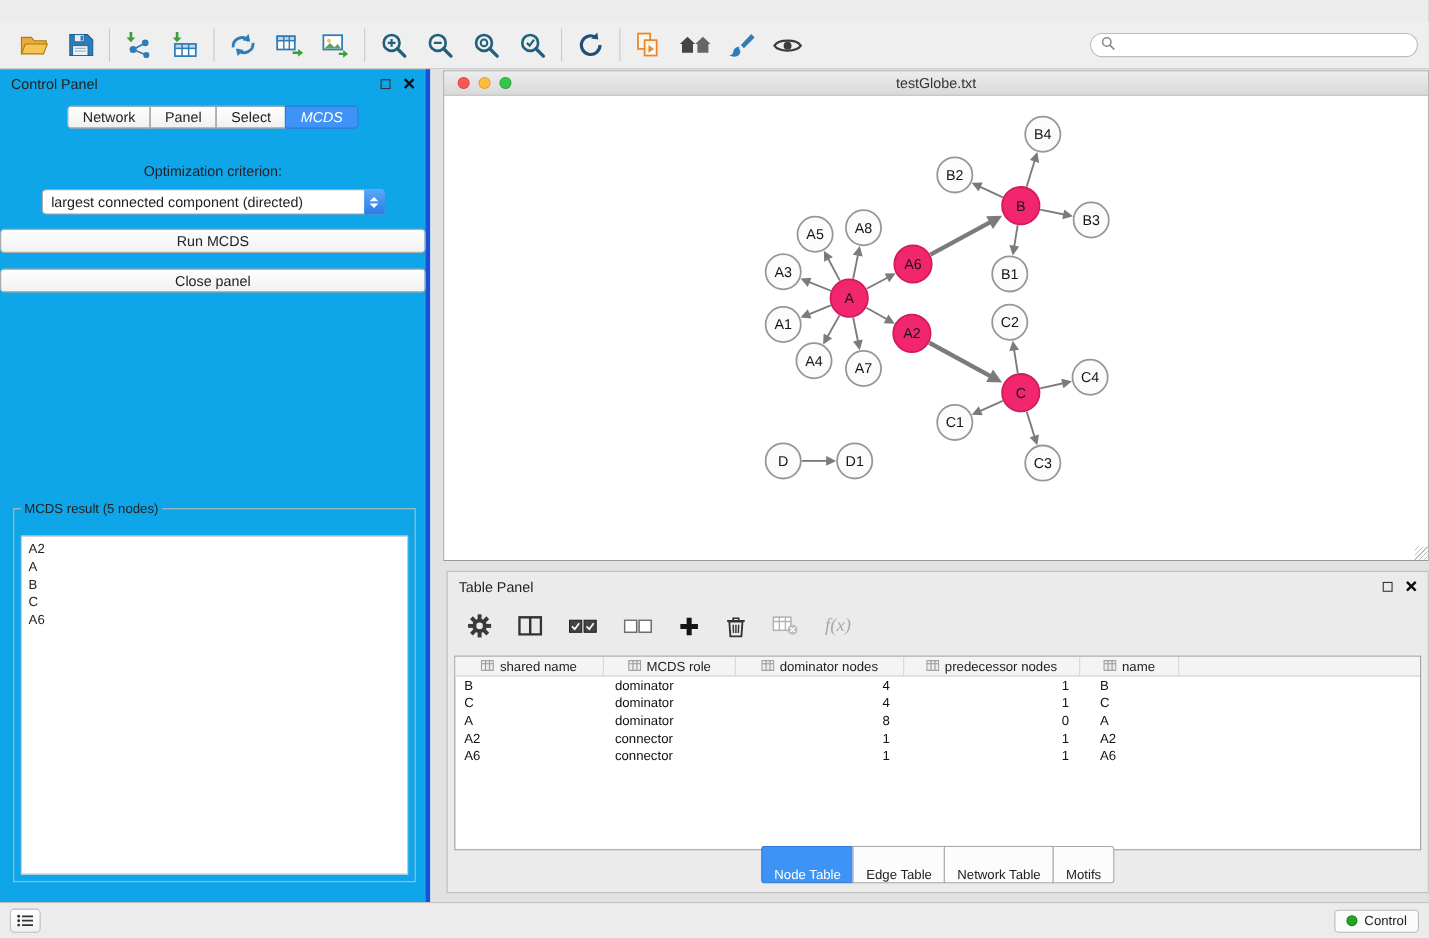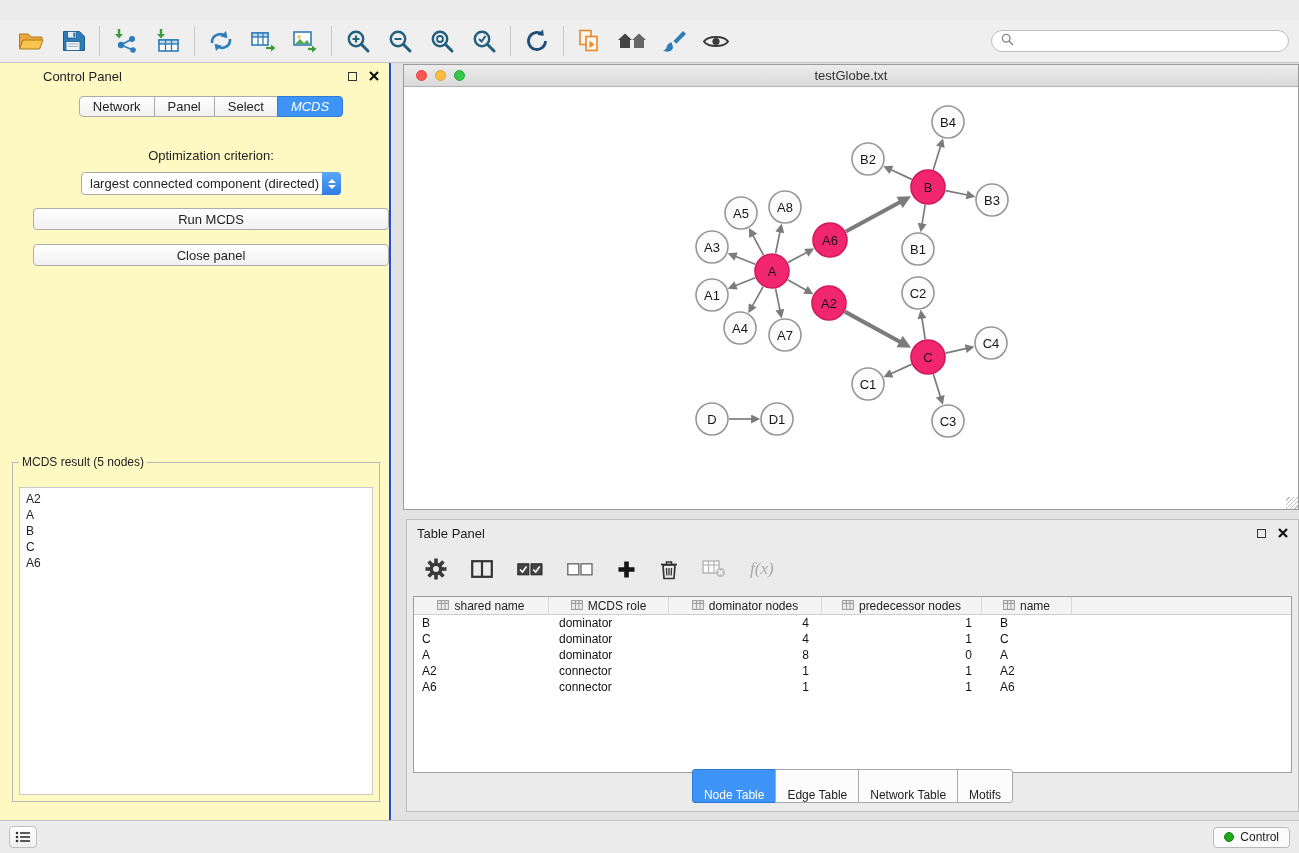--- a/index.html
+++ b/index.html
@@ -25,33 +25,33 @@
   .tb-sep{width:1px;height:30px;background:#C9C9C9;margin:0 5px;}
   .search-wrap{margin-left:auto;display:flex;align-items:center;background:#fff;
                border:1px solid #BDBDBD;border-radius:12px;height:22px;width:298px;padding:0 9px;}
   .search-wrap input{border:none;outline:none;flex:1;font-size:12px;background:transparent;margin-left:6px;
                      font-family:inherit;}
 
   
   .main{position:absolute;top:63px;left:0;right:0;bottom:33px;}
 
   
-  .control-panel{position:absolute;left:0;top:0;width:391px;height:100%;background:#fef9c3;
-                 border-right:2px solid #1d4ed8;padding-left:33px;}
+  .control-panel{position:absolute;left:0;top:0;width:391px;height:100%;background:#0ea5e9;
+                 border-right:4px solid #1d4ed8;}
   .panel-header{height:26px;display:flex;align-items:center;padding:0 10px;font-size:13px;}
   .ph-icons{margin-left:auto;display:flex;gap:12px;align-items:center;}
   .float-box{width:9px;height:9px;border:1.5px solid #333;display:inline-block;}
   .cp-tabs{display:flex;justify-content:center;margin-top:7px;}
   .cp-tab{height:21px;line-height:20px;padding:0 13px;border:1px solid #ABABAB;
           background:linear-gradient(#FFFFFF,#F0F0F0);font-size:13px;margin-left:-1px;cursor:default;}
   .cp-tab:first-child{border-radius:4px 0 0 4px;margin-left:0;}
   .cp-tab:last-child{border-radius:0 4px 4px 0;}
   .cp-tab.selected{background:#3D94F6;color:#fff;border-color:#2D7BD6;font-style:italic;}
   .opt-label{text-align:center;margin-top:31px;font-size:13px;}
-  .dropdown{margin:9px auto 0;width:260px;height:23px;background:#fff;border:1px solid #A8A8A8;
+  .dropdown{margin:9px auto 0;width:312px;height:23px;background:#fff;border:1px solid #A8A8A8;
             border-radius:4px;display:flex;align-items:center;font-size:13px;}
   .dd-text{padding-left:8px;flex:1;white-space:nowrap;overflow:hidden;}
   .dd-stepper{width:19px;height:23px;margin-right:-1px;background:linear-gradient(#5AA8F8,#2E7BE5);
               border-radius:0 4px 4px 0;display:flex;flex-direction:column;align-items:center;
               justify-content:center;gap:2px;}
   .dd-up{width:0;height:0;border-left:4px solid transparent;border-right:4px solid transparent;
          border-bottom:4px solid #fff;}
   .dd-down{width:0;height:0;border-left:4px solid transparent;border-right:4px solid transparent;
            border-top:4px solid #fff;}
   .btn-row{display:flex;justify-content:center;gap:14px;margin-top:13px;flex-direction:column;}

